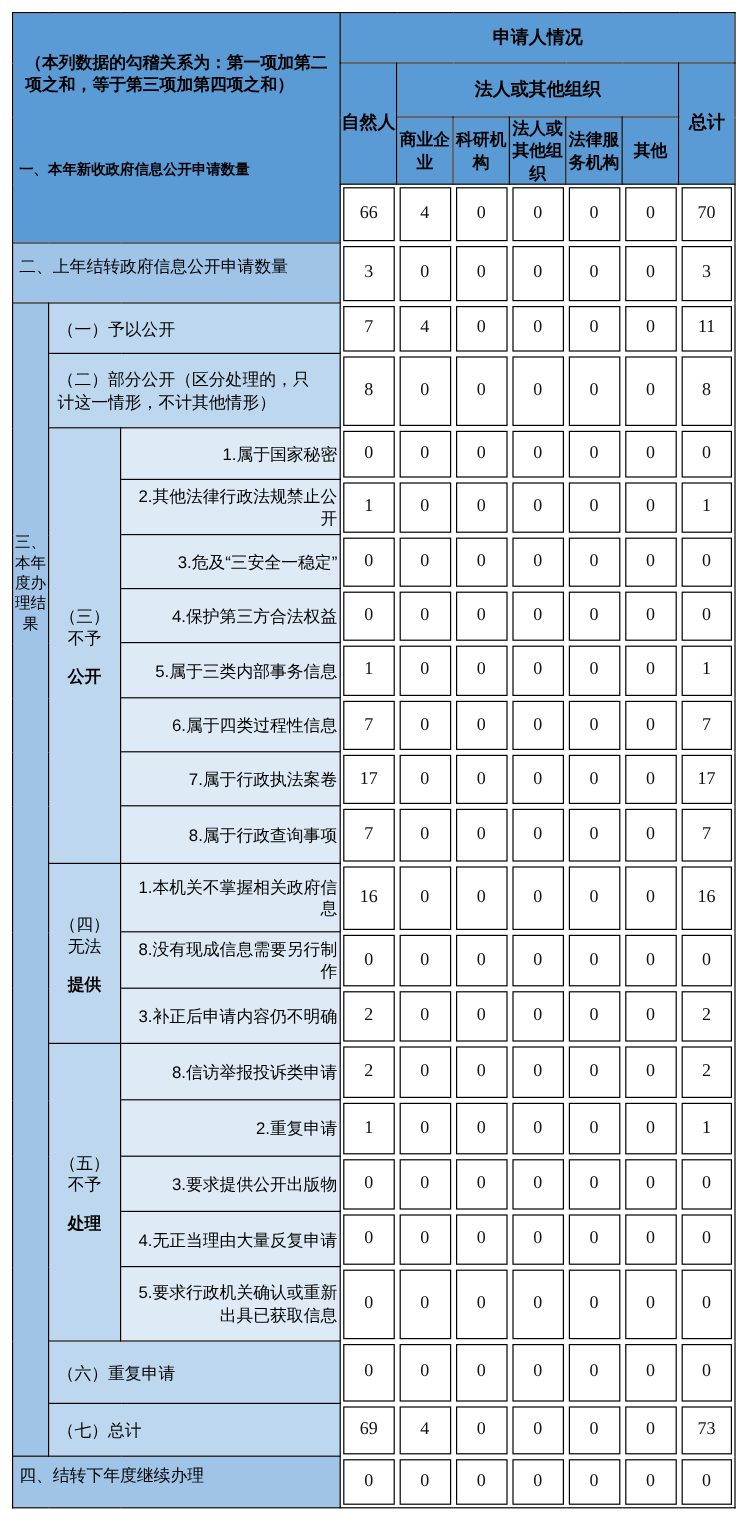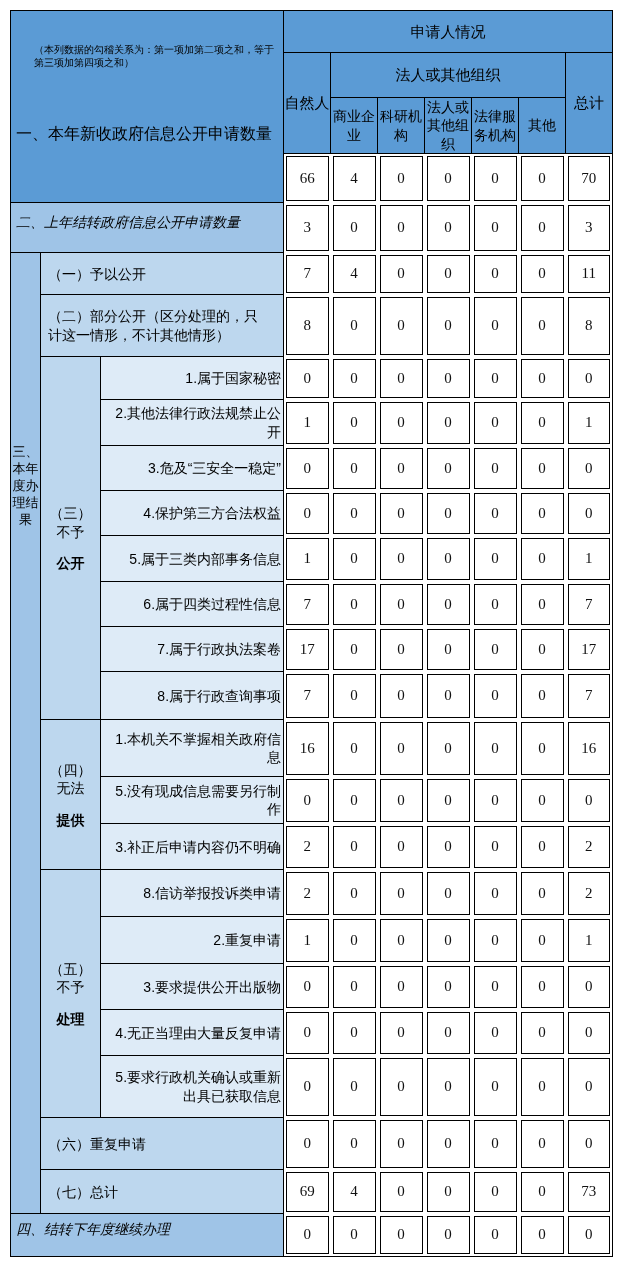--- a/index.html
+++ b/index.html
@@ -12,30 +12,30 @@
   }
   table.report {
     border-collapse: collapse;
     table-layout: fixed;
     width: 602px;
     border: 1px solid #000;
   }
   td { padding: 0; font-size: 14px; line-height: 1.32; overflow: hidden; word-break: break-all; }
   
   td.c { border: 1px solid #000; }
-  .bg1 { background: var(--blue-dark, #5B9BD5); }
+  .bg1 { background: var(--blue-dark, #5B9BD5); font-weight: bold; }
   .bg2 { background: var(--blue-mid, #9DC3E6); }
   .bg3 { background: var(--blue-light, #BDD7EE); }
   .bg4 { background: var(--blue-pale, #DEEBF7); text-align: right; }
   td.h { text-align: center; vertical-align: middle; font-size: 15px; }
   td.h3 { text-align: center; vertical-align: middle; font-size: 14px; padding: 0 2px; }
   td.mega { vertical-align: top; }
-  .mega .note { margin: 32px 4px 0 23px; font-size: 10px; }
-  .mega .r1l { margin: 54px 4px 0 5px; font-size: 16px; white-space: nowrap; }
-  td.lvl1 { vertical-align: middle; padding: 0 4px 12px 5px; font-style: italic; }
+  .mega .note { margin: 32px 4px 0 10px; font-size: 14px; }
+  .mega .r1l { margin: 54px 4px 0 5px; font-size: 12px; white-space: nowrap; }
+  td.lvl1 { vertical-align: middle; padding: 0 4px 12px 5px; }
   td.lvl2 { vertical-align: middle; padding: 0 20px 0 7px; }
   td.lvl2b { vertical-align: middle; text-align: center; padding: 0 2px; }
   td.lvl2b .b2 { margin-top: 13px; font-weight: bold; }
   td.lvl3 { vertical-align: middle; padding: 0 2px 0 3px; }
   td.strip { vertical-align: top; text-align: center; padding: 190px 1px 0 1px; font-size: 13px; line-height: 17px; }
   
   td.d { position: relative; border: none; background: #fff; }
   td.d .box {
     position: absolute; top: 2px; left: 2px; right: 2px; bottom: 2px;
     border: 1px solid #000; background: #fff;
@@ -402,21 +402,21 @@
           <span class="box">0</span>
         </td>
     <td class="d">
           <span class="box">0</span>
         </td>
     <td class="d">
           <span class="box">16</span>
         </td>
   </tr>
   <tr style="height:47px">
-    <td class="c bg4 lvl3">5.没有现成信息需要另行制作</td>
+    <td class="c bg4 lvl3">8.没有现成信息需要另行制作</td>
     <td class="d">
           <span class="box">0</span>
         </td>
     <td class="d">
           <span class="box">0</span>
         </td>
     <td class="d">
           <span class="box">0</span>
         </td>
     <td class="d">

